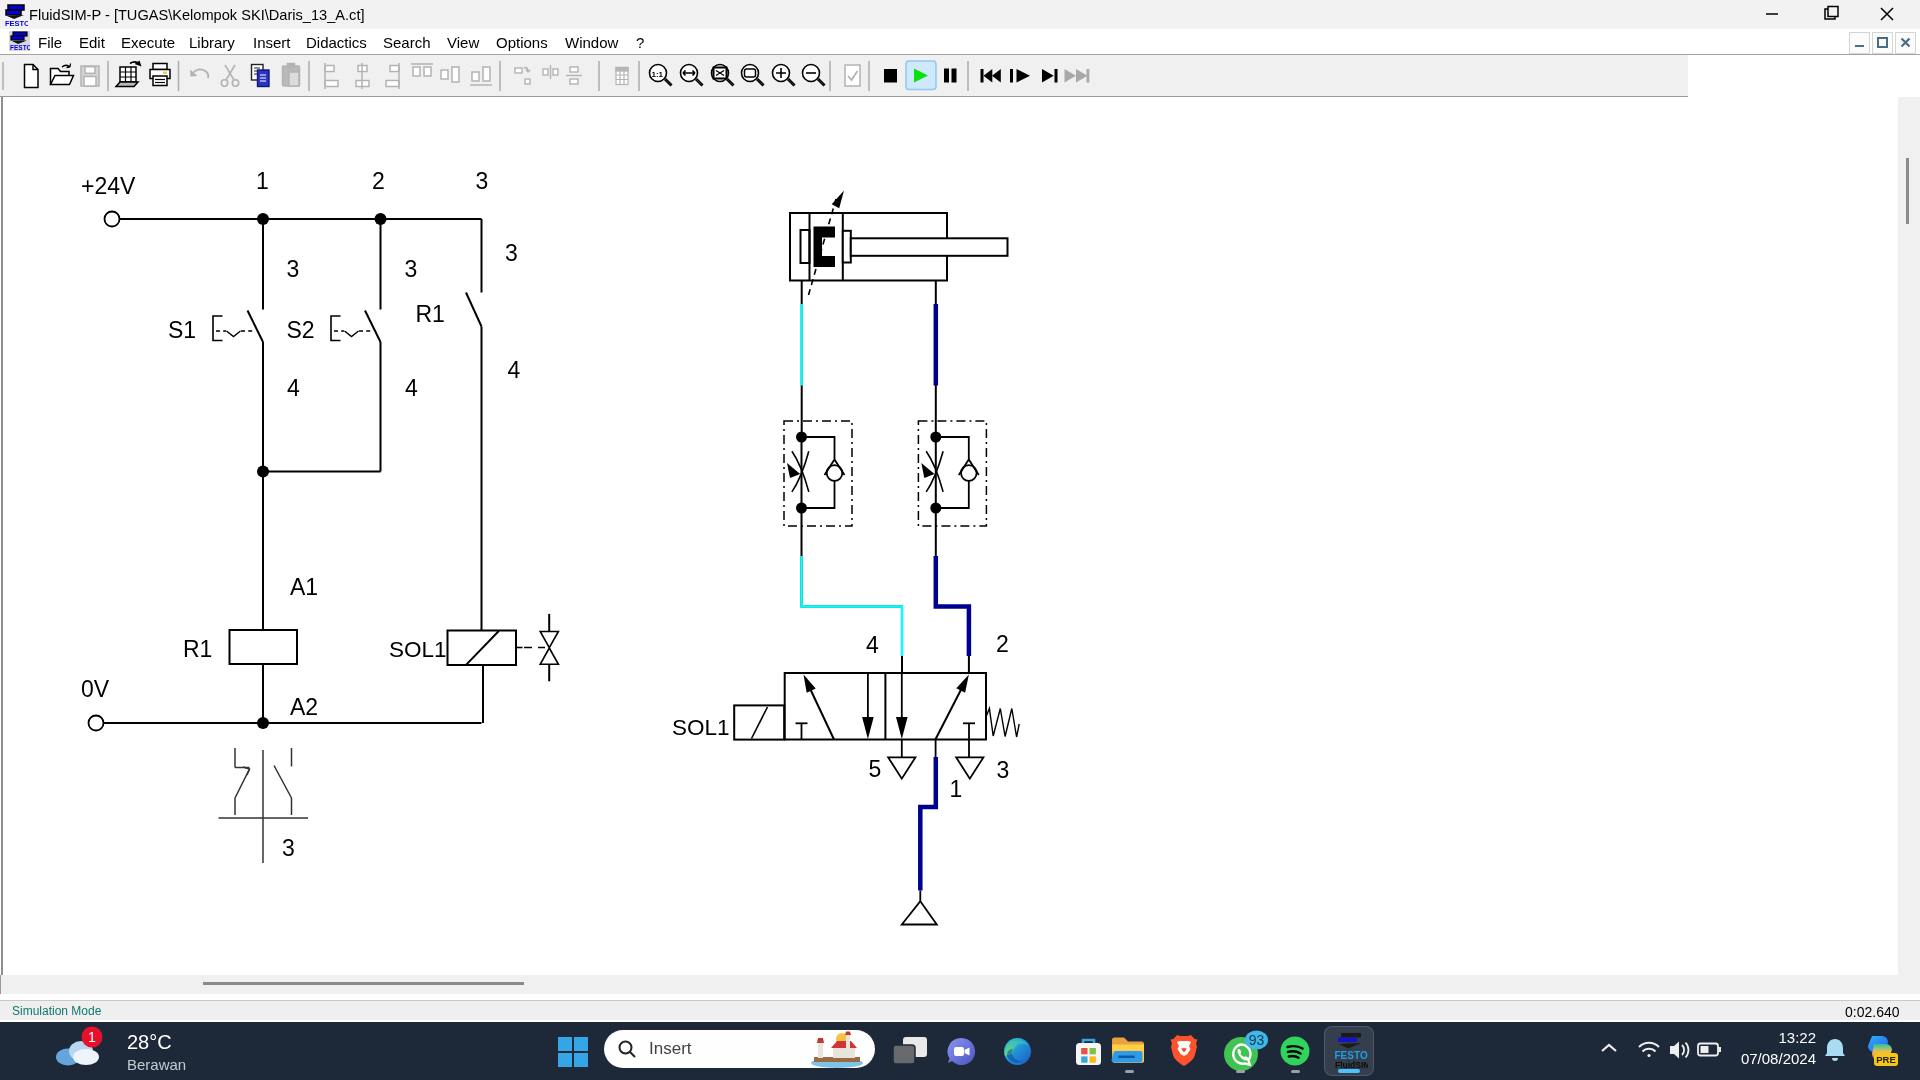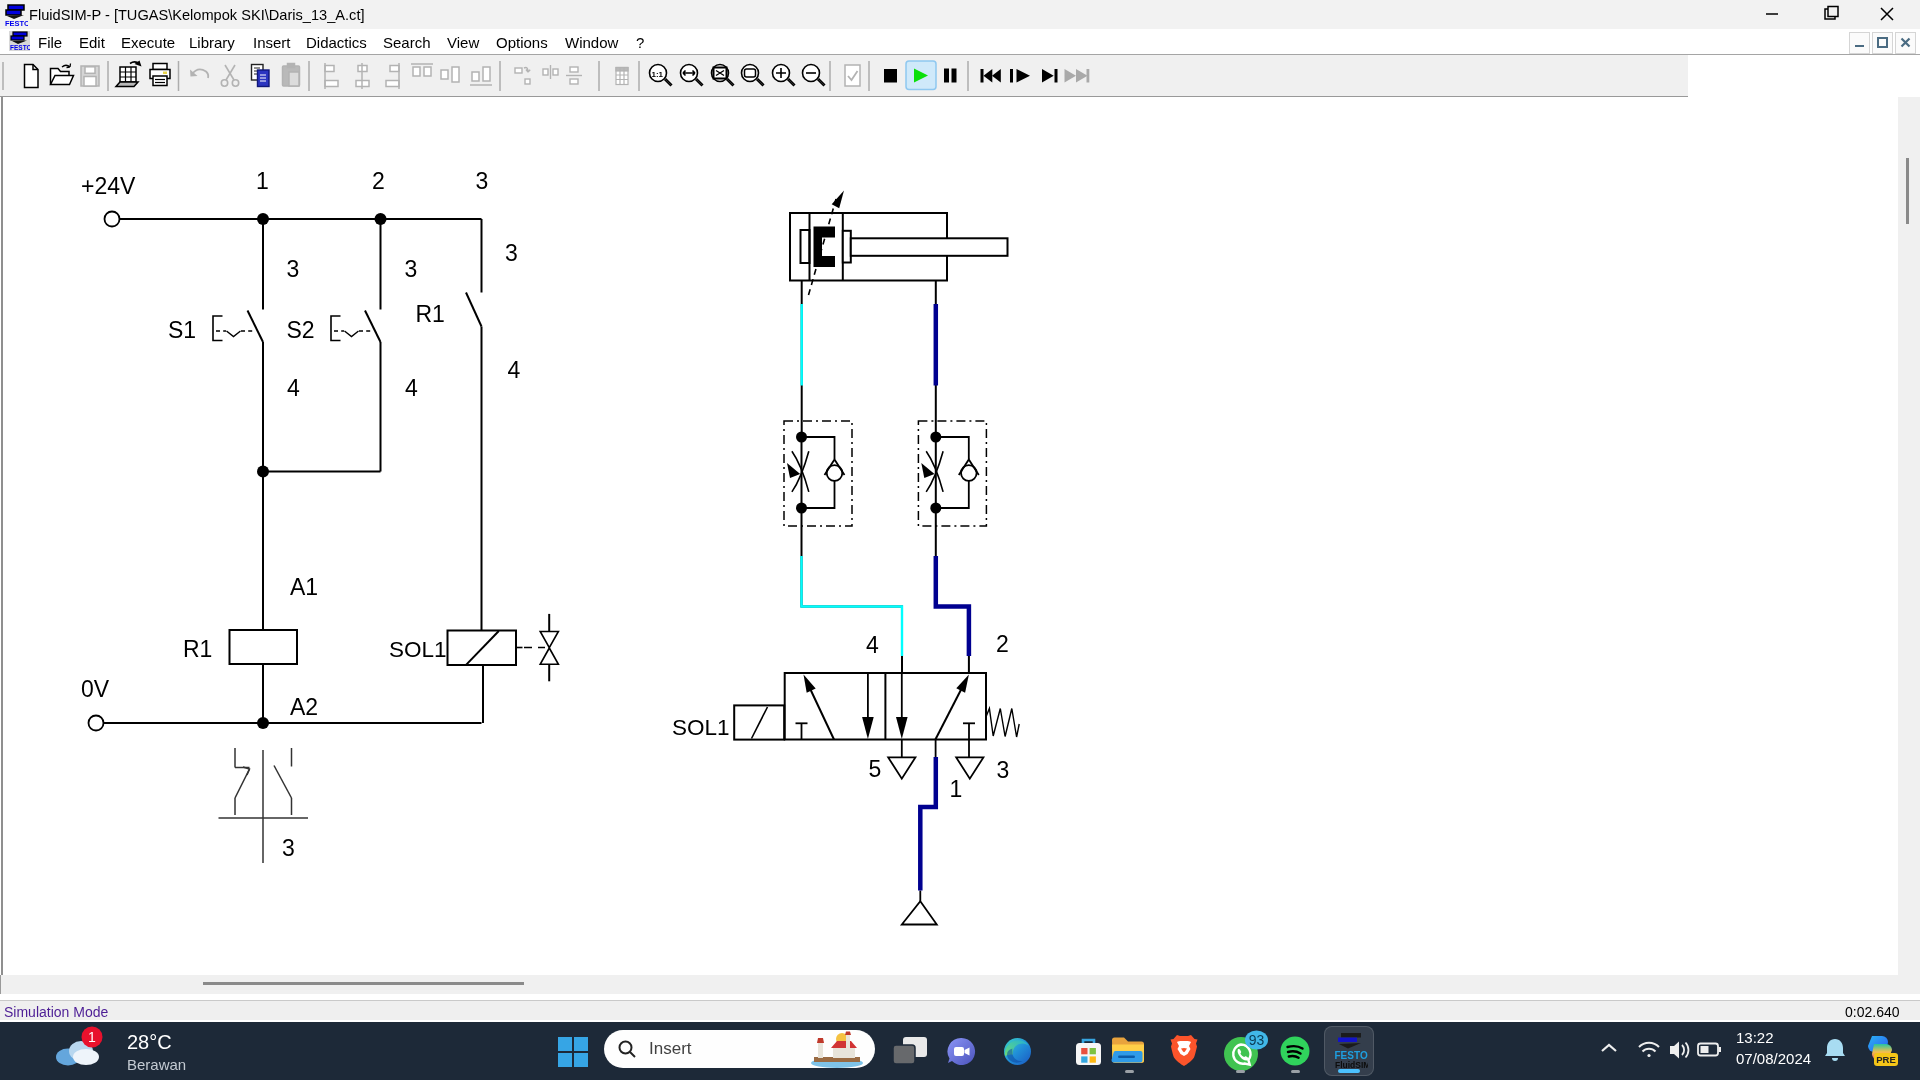--- a/index.html
+++ b/index.html
@@ -439,21 +439,21 @@
 <path d="M935.8 757 L935.8 806.9 L920.3 806.9 L920.3 890.5" fill="none" stroke="#000090" stroke-width="4.5"></path>
 </svg>
 
 <div class="abs" style="left:1px;top:97px;width:1.5px;height:897px;background:#8f8f8f"></div>
 <div id="rscroll" class="abs"></div>
 <div id="rthumb" class="abs"></div>
 <div id="bscroll" class="abs"></div>
 <div id="bthumb" class="abs"></div>
 
 <div id="statusbar" class="abs">
-  <div class="abs" style="left:4px;top:3px;font-size:14px;color:#4c1d95">Simulation Mode</div>
+  <div class="abs" style="left:12px;top:3px;font-size:12px;color:#0f766e">Simulation Mode</div>
   <div class="abs" style="left:1845px;top:3px;font-size:14px;color:#000">0:02.640</div>
 </div>
 
 <div id="taskbar" class="abs"></div>
 
 <svg class="abs" style="left:48px;top:1026px" width="70" height="48" viewBox="0 0 70 48">
   <ellipse cx="20" cy="31" rx="12" ry="8.5" fill="#64a6dc"></ellipse>
   <ellipse cx="33" cy="25" rx="12" ry="10" fill="#b8d7ef"></ellipse>
   <ellipse cx="38" cy="31" rx="13" ry="8" fill="#eef4fa"></ellipse>
   <circle cx="44" cy="11" r="10.5" fill="#e8112d"></circle>
@@ -579,21 +579,21 @@
   <g fill="#eee">
     <path d="M75 8 h4 l5 -4.5 v17 l-5 -4.5 h-4 Z"></path>
     <path d="M87 7 a7 7 0 0 1 0 10 M90.5 4.5 a11 11 0 0 1 0 15" stroke="#eee" stroke-width="1.8" fill="none"></path>
   </g>
   <g>
     <rect x="103" y="5.5" width="20" height="12" rx="2.5" stroke="#eee" stroke-width="1.8" fill="none"></rect>
     <rect x="123.5" y="9" width="2.5" height="5" fill="#eee"></rect>
     <rect x="105.5" y="8" width="8" height="7" fill="#eee"></rect>
   </g>
 </svg>
-<div class="abs" style="left:1736px;top:1028px;width:80px;height:42px;color:#fff;font-size:15px;line-height:20.5px;">13:22<br>07/08/2024</div>
+<div class="abs" style="left:1736px;top:1028px;width:80px;height:42px;color:#fff;font-size:15px;line-height:20.5px;text-align:right">13:22<br>07/08/2024</div>
 <svg class="abs" style="left:1824px;top:1038px" width="22" height="26" viewBox="0 0 22 26">
   <path d="M11 1 c5 0 8 4 8 9 v5 l2 3 h-20 l2 -3 v-5 c0 -5 3 -9 8 -9 Z" fill="#a8dcf2"></path>
   <path d="M8 20 a3 3 0 0 0 6 0 Z" fill="#a8dcf2"></path>
 </svg>
 <svg class="abs" style="left:1862px;top:1033px" width="36" height="36" viewBox="0 0 36 36">
   <defs>
     <linearGradient id="cpg1" x1="0" y1="0" x2="1" y2="1">
         <stop offset="0" stop-color="#2bb3f3"></stop>
         <stop offset="1" stop-color="#2b5cf3"></stop>
       </linearGradient>

